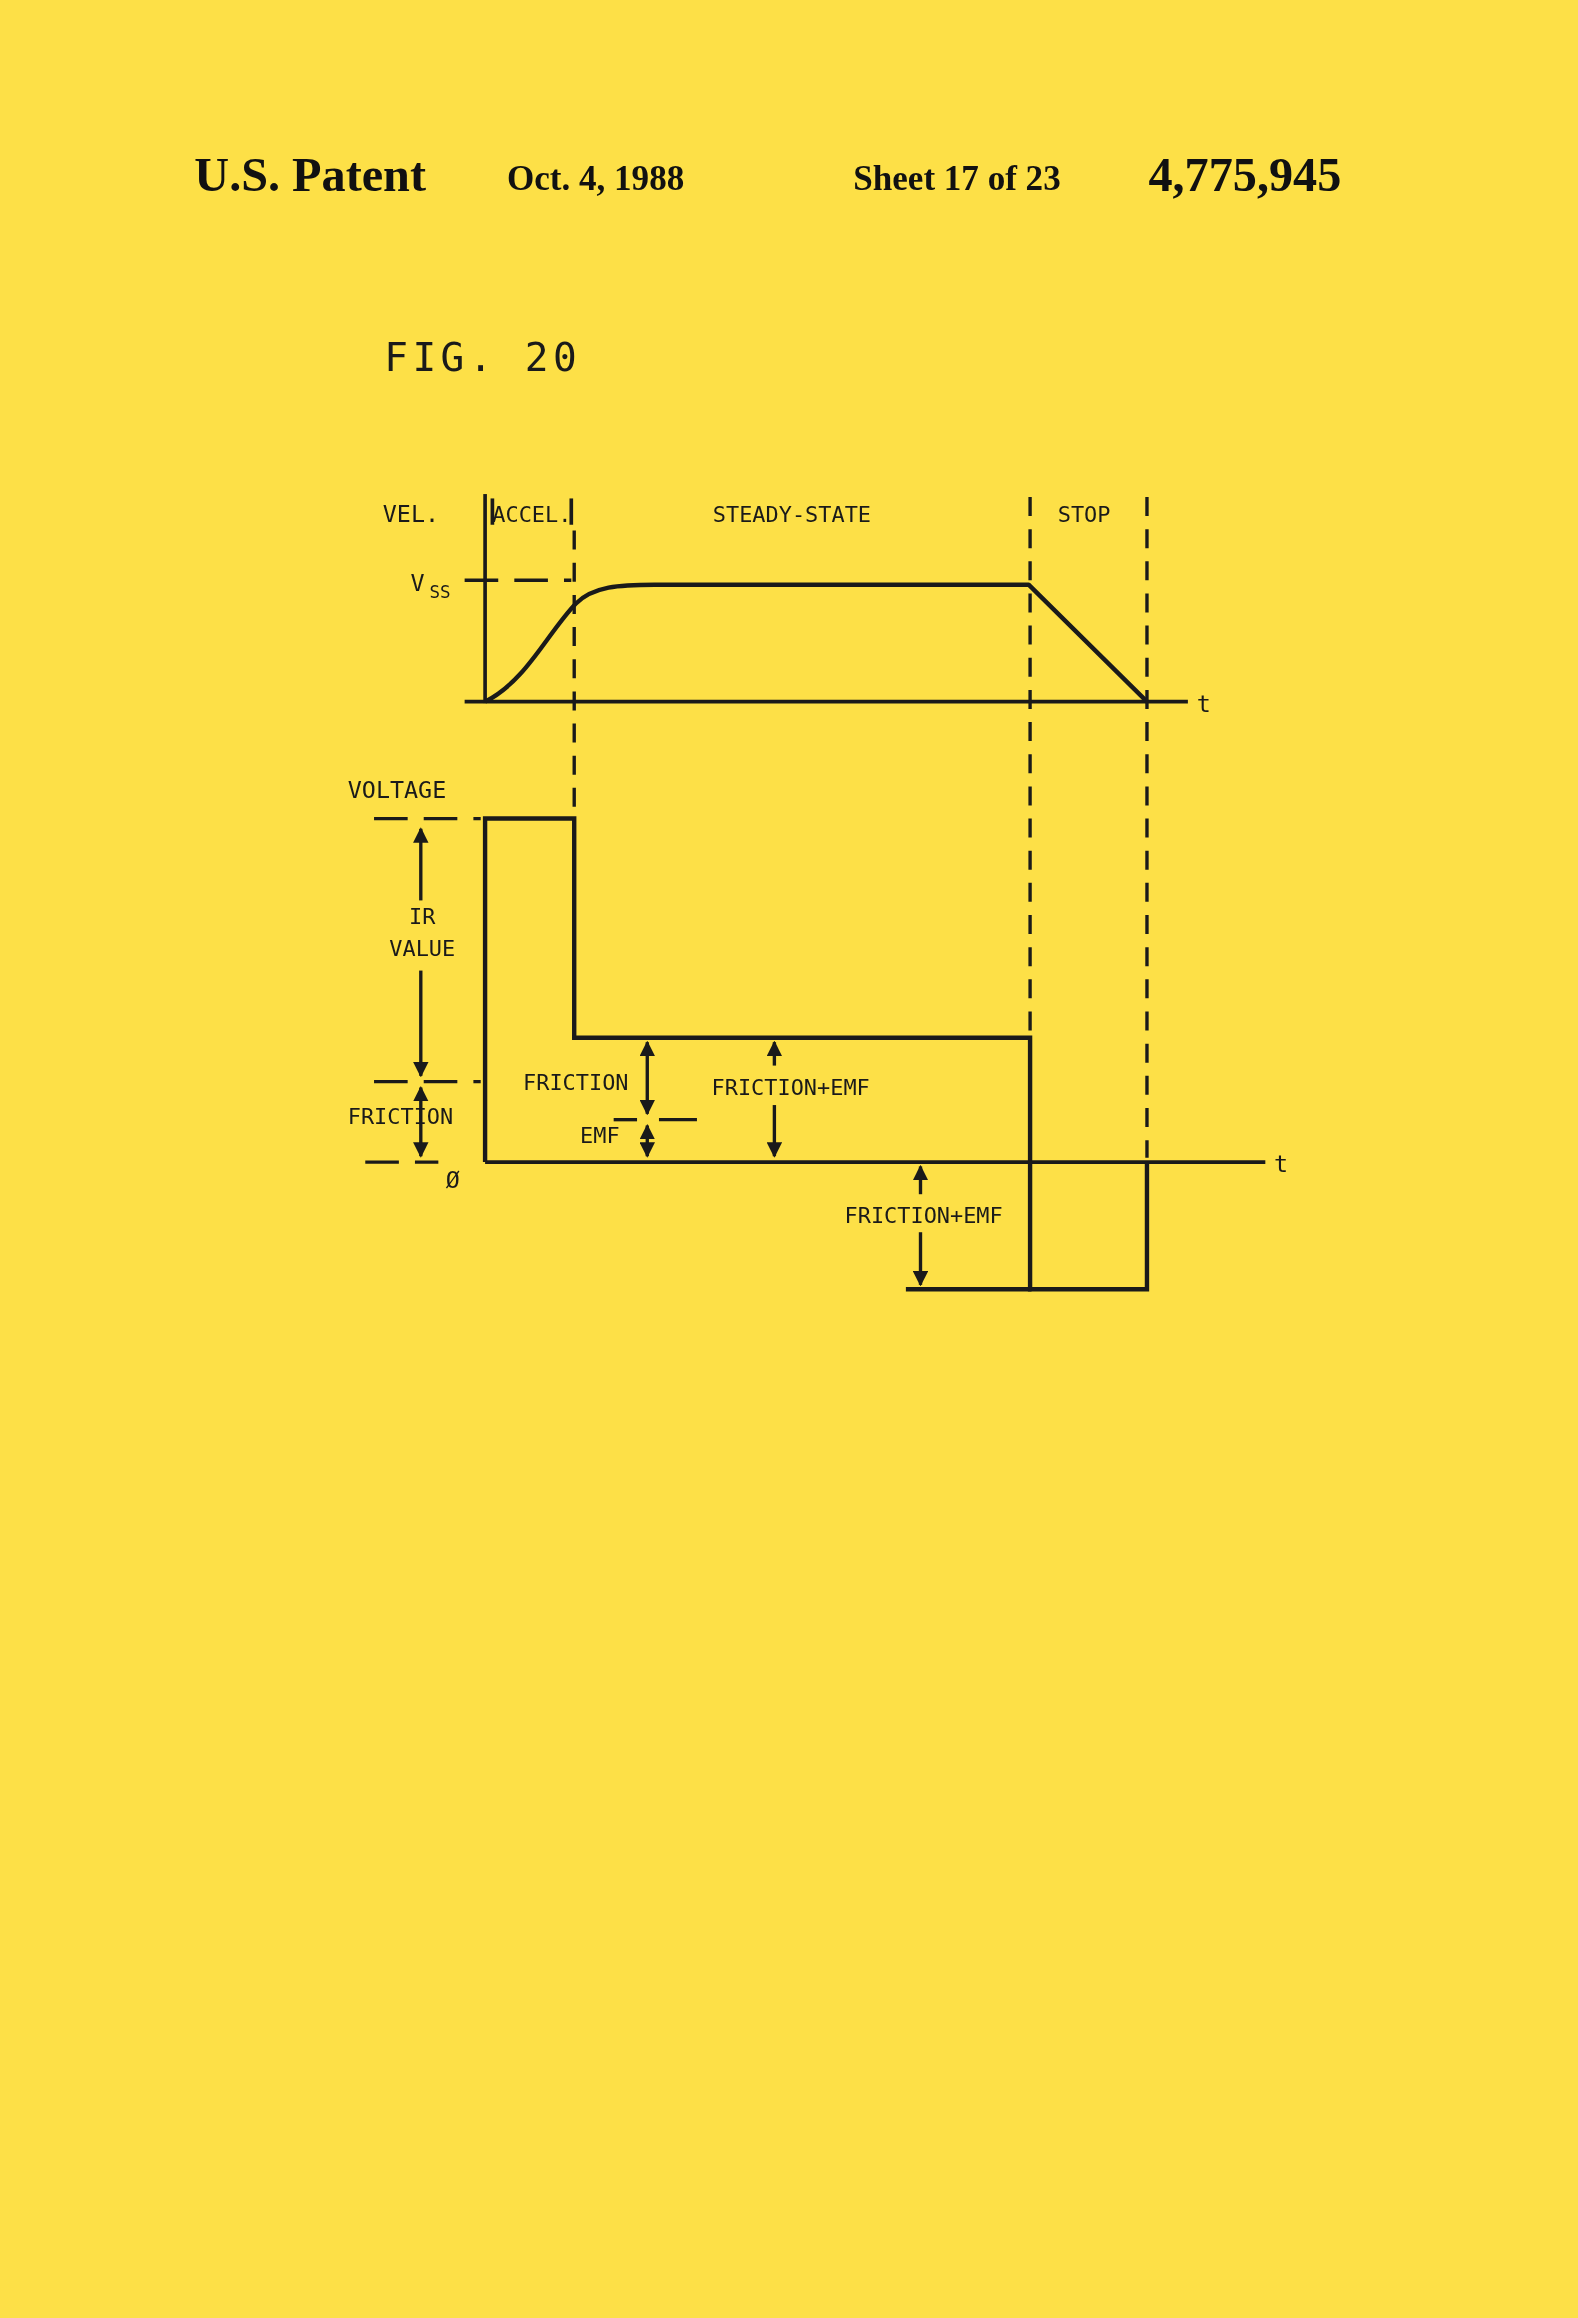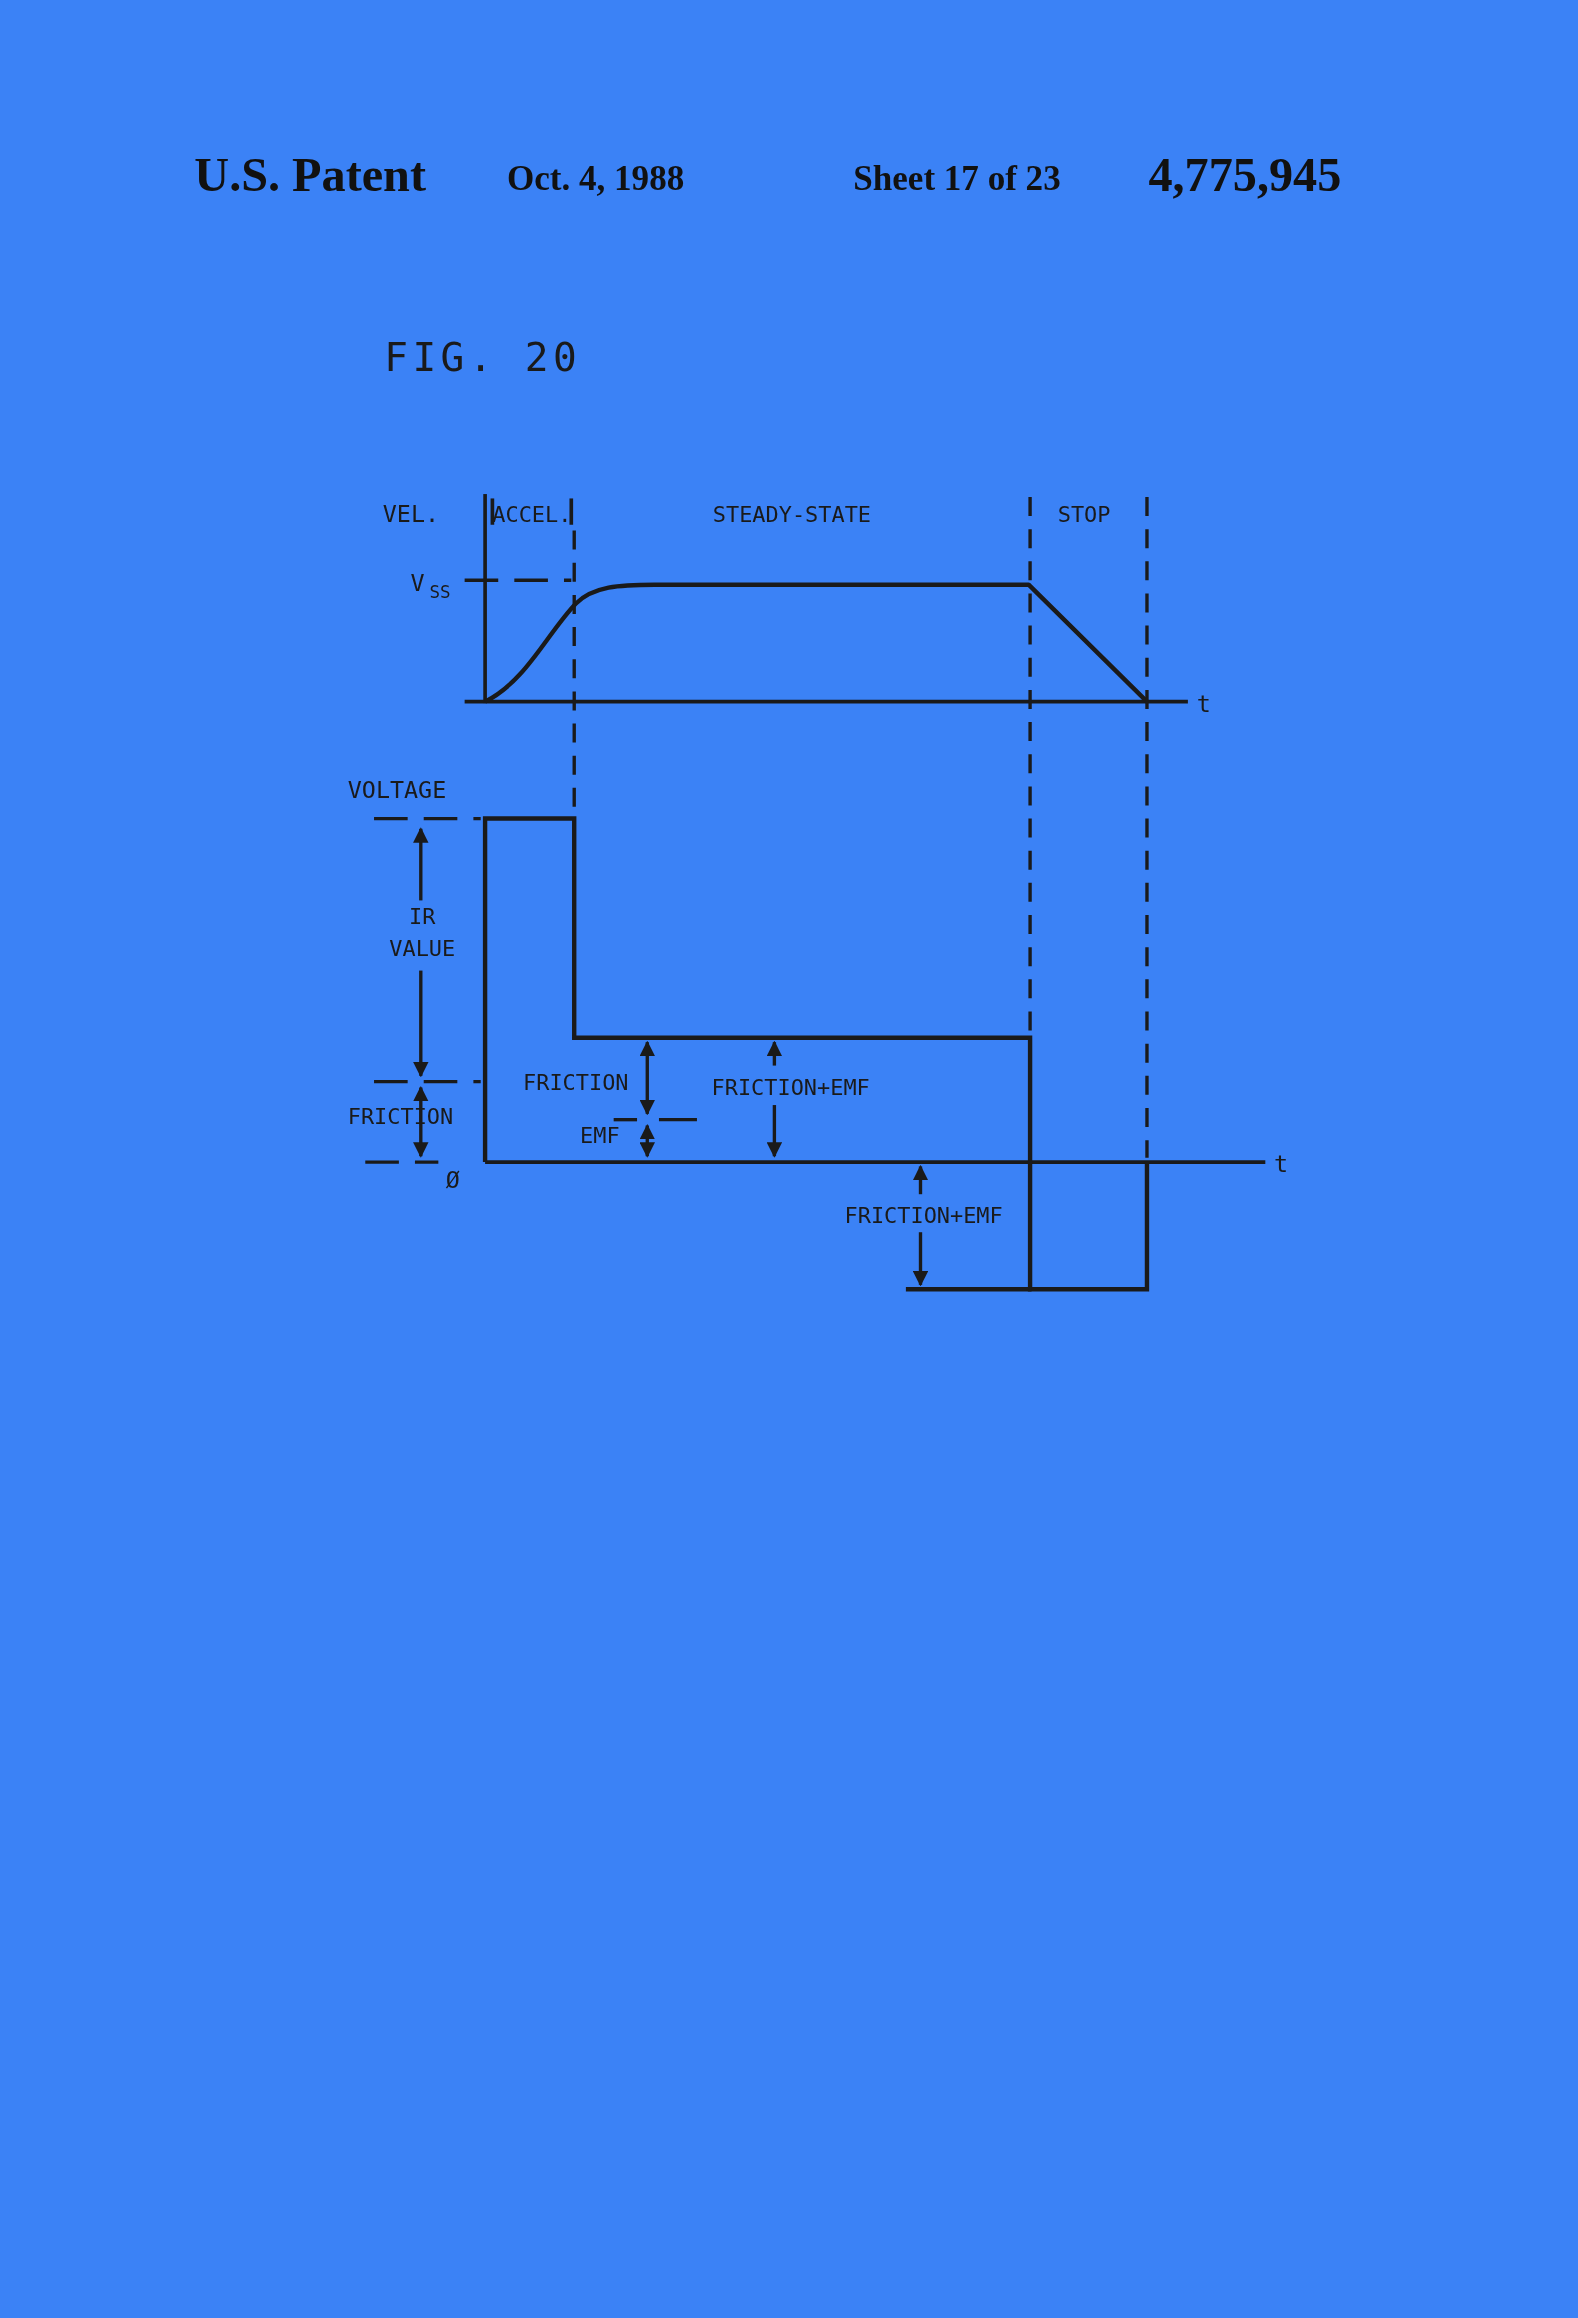--- a/index.html
+++ b/index.html
@@ -1,20 +1,20 @@
 <!DOCTYPE html>
 <html style="font-size:11px"><head>
 <meta charset="utf-8">
 <style>
   html, body { margin: 0; padding: 0; background: #e8e8e8; }
   .page {
     position: relative;
     width: 1578px;
     height: 2319px;
-    background: #3b82f6;
+    background: #fde047;
     overflow: hidden;
     font-family: "DejaVu Sans Mono", monospace;
   }
   svg.sheet {
     position: absolute;
     inset: 0;
     width: 1578px;
     height: 2319px;
     color: #1a1a1a;
   }

